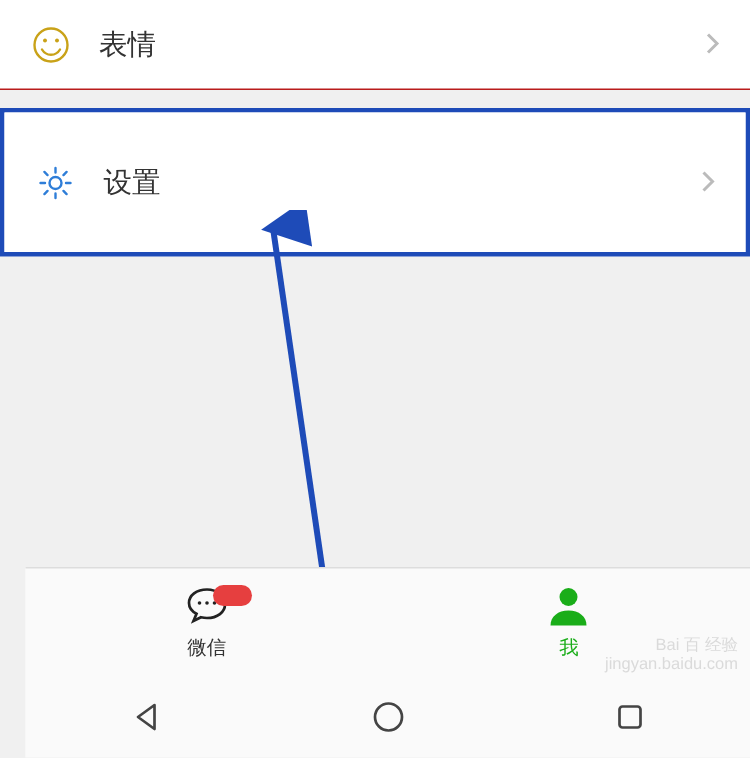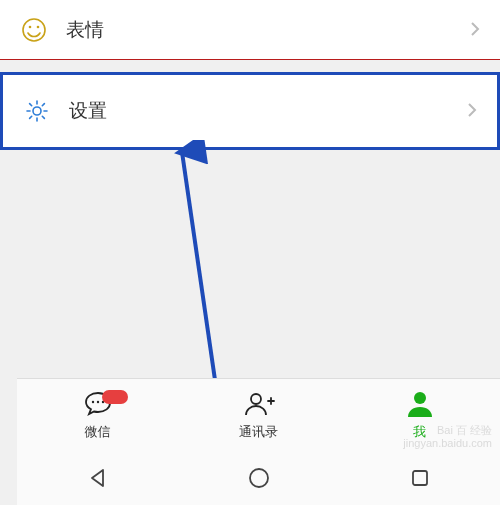--- a/index.html
+++ b/index.html
@@ -25,21 +25,21 @@
     }
     .list-item-emoji {
       border-bottom: 1px solid #b91c1c;
     }
     .list-item-settings-wrapper {
       margin-top: 12px;
       border: 3px solid #1e4bb8;
       background: #fff;
     }
     .list-item-settings-wrapper .list-item {
-      height: 72px;
+      height: 93px;
     }
     .item-icon {
       width: 28px;
       height: 28px;
       display: flex;
       align-items: center;
       justify-content: center;
       margin-right: 18px;
     }
     .item-label {
@@ -193,30 +193,20 @@
           <circle cx="12" cy="13" r="1.2" fill="#222" stroke="none"></circle>
           <circle cx="17" cy="13" r="1.2" fill="#222" stroke="none"></circle>
           <circle cx="22" cy="13" r="1.2" fill="#222" stroke="none"></circle>
         </svg>
       </span>
       <span class="badge-pill"></span>
       <span class="tab-label">微信</span>
     </div>
     <div class="tab-item">
       <span class="tab-icon">
-        <svg width="34" height="30" viewBox="0 0 34 30" fill="none" stroke="#222" stroke-width="1.8">
-          <circle cx="14" cy="10" r="5"></circle>
-          <path d="M4 26c0-5 4.5-9 10-9s10 4 10 9"></path>
-          <path d="M26 12h6M29 9v6" stroke-linecap="round"></path>
-        </svg>
-      </span>
-      <span class="tab-label">通讯录</span>
-    </div>
-    <div class="tab-item">
-      <span class="tab-icon">
         <svg width="28" height="30" viewBox="0 0 28 30" fill="#1aad19">
           <circle cx="14" cy="9" r="6"></circle>
           <path d="M2 28c0-6 5-10 12-10s12 4 12 10z"></path>
         </svg>
       </span>
       <span class="tab-label active">我</span>
     </div>
   </div>
 
   <div class="nav-bar">

